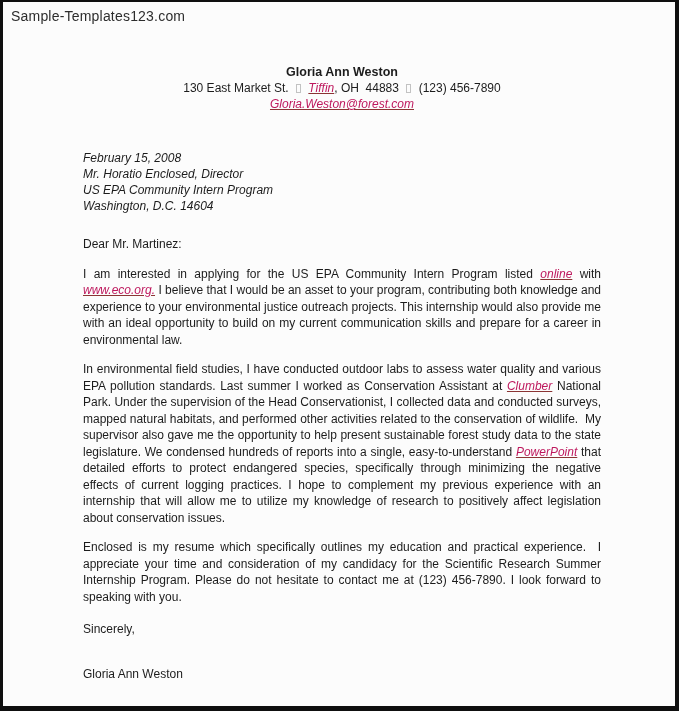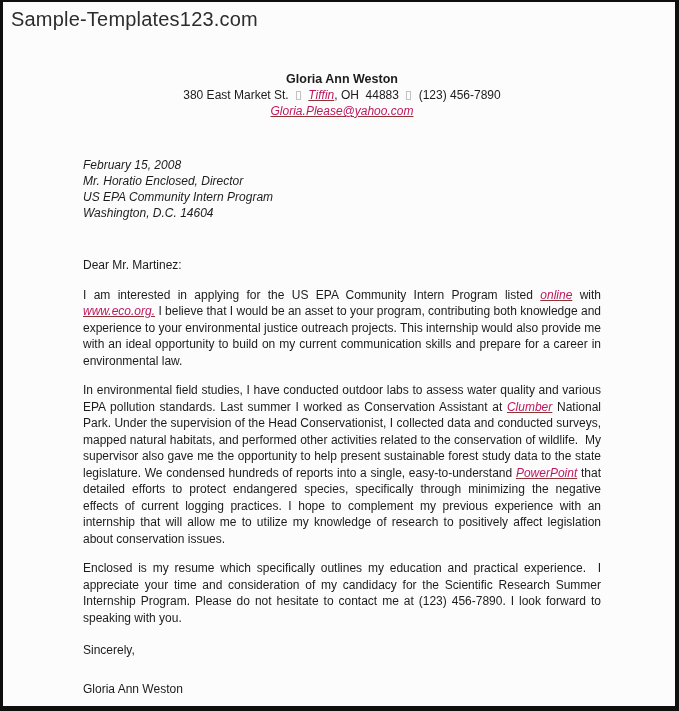--- a/index.html
+++ b/index.html
@@ -12,21 +12,21 @@
     height: 711px;
     background: #fcfcfc;
     border-style: solid;
     border-color: #0f0f0f;
     border-width: 2px 4px 5px 3px; 
     overflow: hidden;
   }
 
   .watermark {
     padding: 6px 0 0 8px;
-    font-size: 20px;
+    font-size: 14px;
     color: #2d2d2d;
     letter-spacing: 0.2px;
   }
 
   .letter {
     padding: 0 74px 0 80px;
     color: #1c1c1c;
     font-size: 12px;
     line-height: 16.5px;
   }
@@ -52,51 +52,51 @@
     width: 5px;
     height: 9px;
     border: 1px solid #c2c2c2;
     margin: 0 4px;
     vertical-align: -1px;
   }
 
   .date-block { margin-top: 38px; line-height: 16px; font-style: italic; }
   .recipient-line { line-height: 16px; }
 
-  .salutation { margin-top: 36px; margin-bottom: 13px; }
+  .salutation { margin-top: 22px; margin-bottom: 13px; }
 
   .para {
     text-align: justify;
     margin: 0 0 13px 0;
   }
   .para span, .bind-pre { white-space: pre-wrap; }
 
   .closing { margin-top: 16px; }
-  .sincerely { margin-bottom: 22px; }
+  .sincerely { margin-bottom: 28px; }
 </style>
 </head>
 <body>
 
 <div class="page">
 
   <div class="watermark">Sample-Templates123.com</div>
 
   <div class="letter">
 
     <div class="letter-header">
       <div class="sender-name">Gloria Ann Weston</div>
       <div class="sender-address">
-        <span class="bind-pre">380 East Market St.</span>
+        <span class="bind-pre">130 East Market St.</span>
         <span class="sep-box"></span>
         <span class="u-link bind-pre">Tiffin</span><span class="bind-pre">, OH  44883</span>
         <span class="sep-box"></span>
         <span class="bind-pre">(123) 456-7890</span>
       </div>
       <div>
-        <a class="u-link">Gloria.Please@yahoo.com</a>
+        <a class="u-link">Gloria.Weston@forest.com</a>
       </div>
     </div>
 
     <div class="date-block">
       <div class="recipient-line">February 15, 2008</div>
       <div class="recipient-line">Mr. Horatio Enclosed, Director</div>
       <div class="recipient-line">US EPA Community Intern Program</div>
       <div class="recipient-line">Washington, D.C. 14604</div>
     </div>
 

